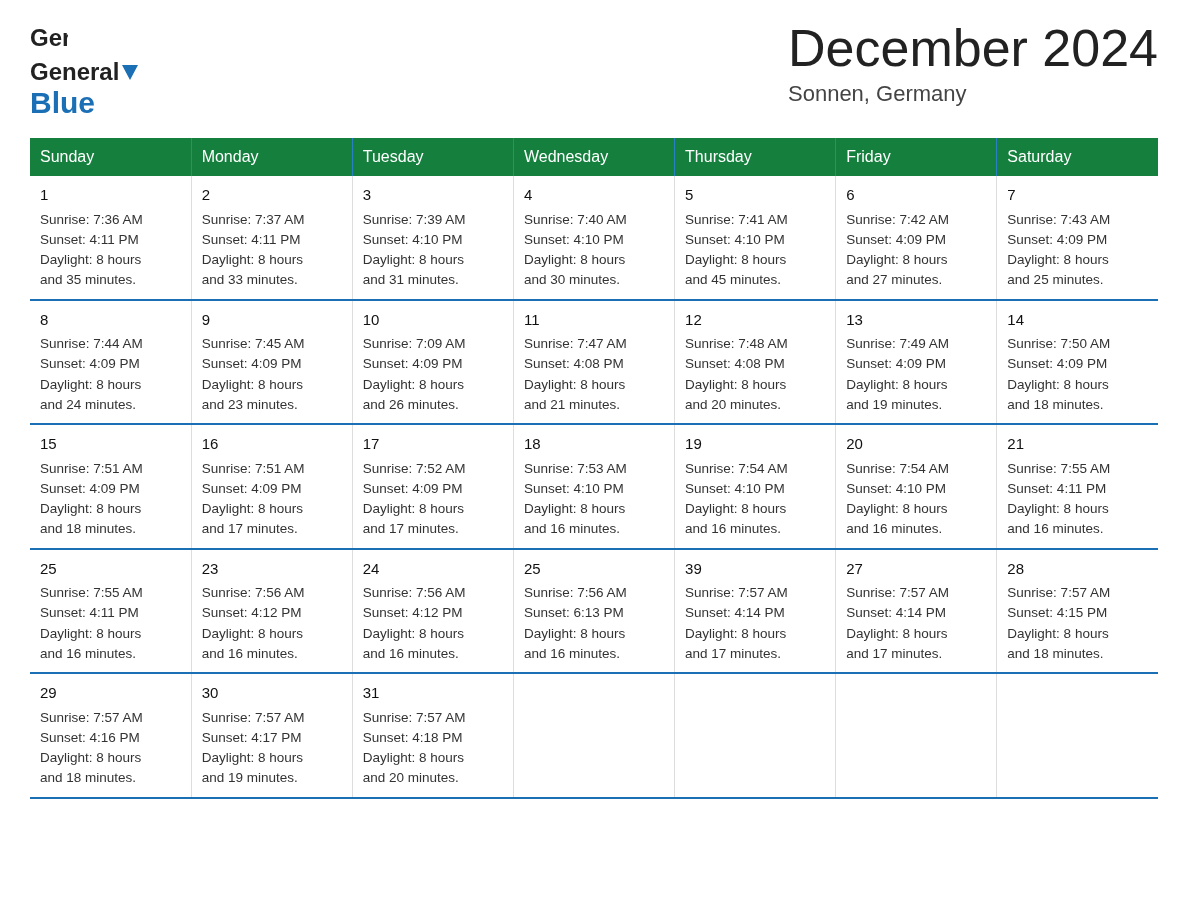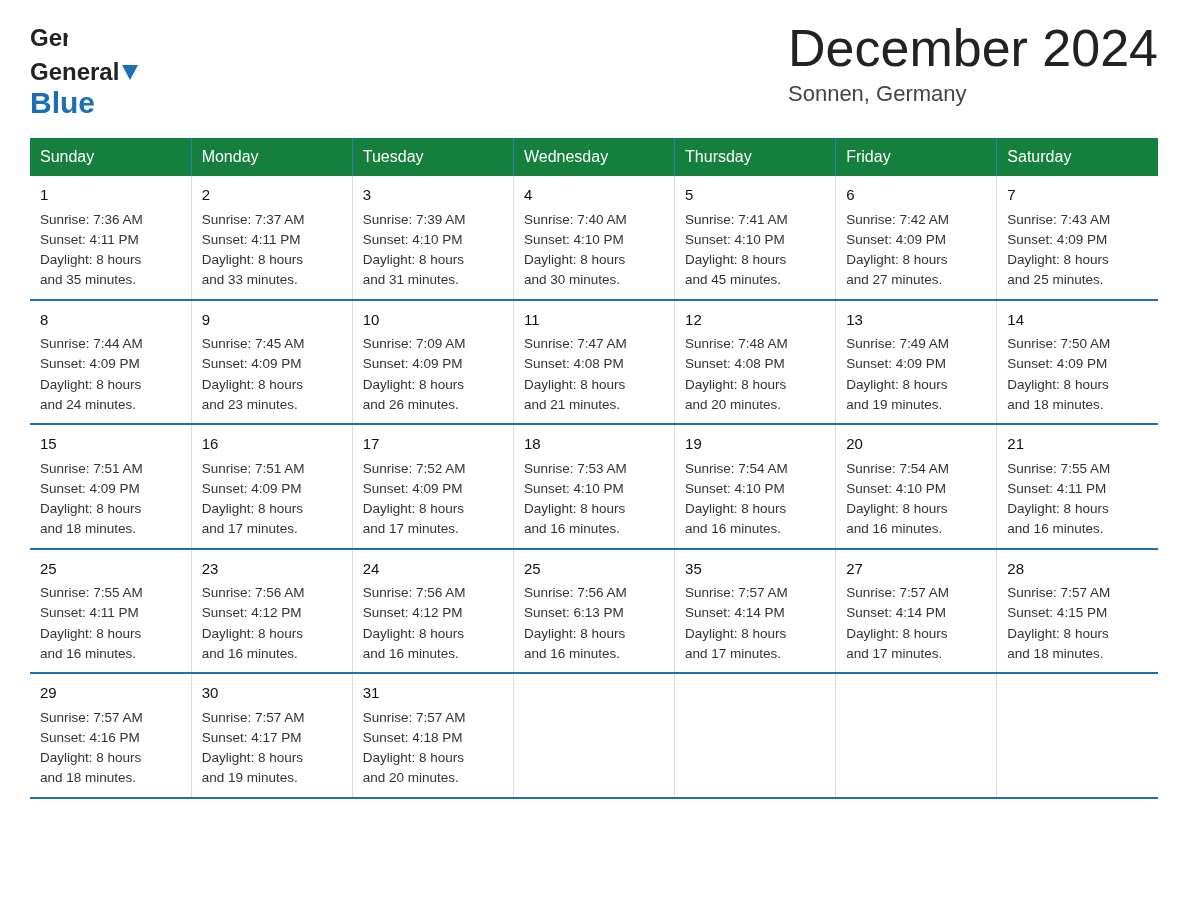--- a/index.html
+++ b/index.html
@@ -160,21 +160,21 @@
         <td><span class="day-num">18</span><span>Sunrise: 7:53 AM</span><br><span>Sunset: 4:10 PM</span><br><span>Daylight: 8 hours</span><br><span>and 16 minutes.</span></td>
         <td><span class="day-num">19</span><span>Sunrise: 7:54 AM</span><br><span>Sunset: 4:10 PM</span><br><span>Daylight: 8 hours</span><br><span>and 16 minutes.</span></td>
         <td><span class="day-num">20</span><span>Sunrise: 7:54 AM</span><br><span>Sunset: 4:10 PM</span><br><span>Daylight: 8 hours</span><br><span>and 16 minutes.</span></td>
         <td><span class="day-num">21</span><span>Sunrise: 7:55 AM</span><br><span>Sunset: 4:11 PM</span><br><span>Daylight: 8 hours</span><br><span>and 16 minutes.</span></td>
       </tr>
       <tr>
         <td><span class="day-num">25</span><span>Sunrise: 7:55 AM</span><br><span>Sunset: 4:11 PM</span><br><span>Daylight: 8 hours</span><br><span>and 16 minutes.</span></td>
         <td><span class="day-num">23</span><span>Sunrise: 7:56 AM</span><br><span>Sunset: 4:12 PM</span><br><span>Daylight: 8 hours</span><br><span>and 16 minutes.</span></td>
         <td><span class="day-num">24</span><span>Sunrise: 7:56 AM</span><br><span>Sunset: 4:12 PM</span><br><span>Daylight: 8 hours</span><br><span>and 16 minutes.</span></td>
         <td><span class="day-num">25</span><span>Sunrise: 7:56 AM</span><br><span>Sunset: 6:13 PM</span><br><span>Daylight: 8 hours</span><br><span>and 16 minutes.</span></td>
-        <td><span class="day-num">35</span><span>Sunrise: 7:57 AM</span><br><span>Sunset: 4:14 PM</span><br><span>Daylight: 8 hours</span><br><span>and 17 minutes.</span></td>
+        <td><span class="day-num">39</span><span>Sunrise: 7:57 AM</span><br><span>Sunset: 4:14 PM</span><br><span>Daylight: 8 hours</span><br><span>and 17 minutes.</span></td>
         <td><span class="day-num">27</span><span>Sunrise: 7:57 AM</span><br><span>Sunset: 4:14 PM</span><br><span>Daylight: 8 hours</span><br><span>and 17 minutes.</span></td>
         <td><span class="day-num">28</span><span>Sunrise: 7:57 AM</span><br><span>Sunset: 4:15 PM</span><br><span>Daylight: 8 hours</span><br><span>and 18 minutes.</span></td>
       </tr>
       <tr>
         <td><span class="day-num">29</span><span>Sunrise: 7:57 AM</span><br><span>Sunset: 4:16 PM</span><br><span>Daylight: 8 hours</span><br><span>and 18 minutes.</span></td>
         <td><span class="day-num">30</span><span>Sunrise: 7:57 AM</span><br><span>Sunset: 4:17 PM</span><br><span>Daylight: 8 hours</span><br><span>and 19 minutes.</span></td>
         <td><span class="day-num">31</span><span>Sunrise: 7:57 AM</span><br><span>Sunset: 4:18 PM</span><br><span>Daylight: 8 hours</span><br><span>and 20 minutes.</span></td>
         <td></td>
         <td></td>
         <td></td>

